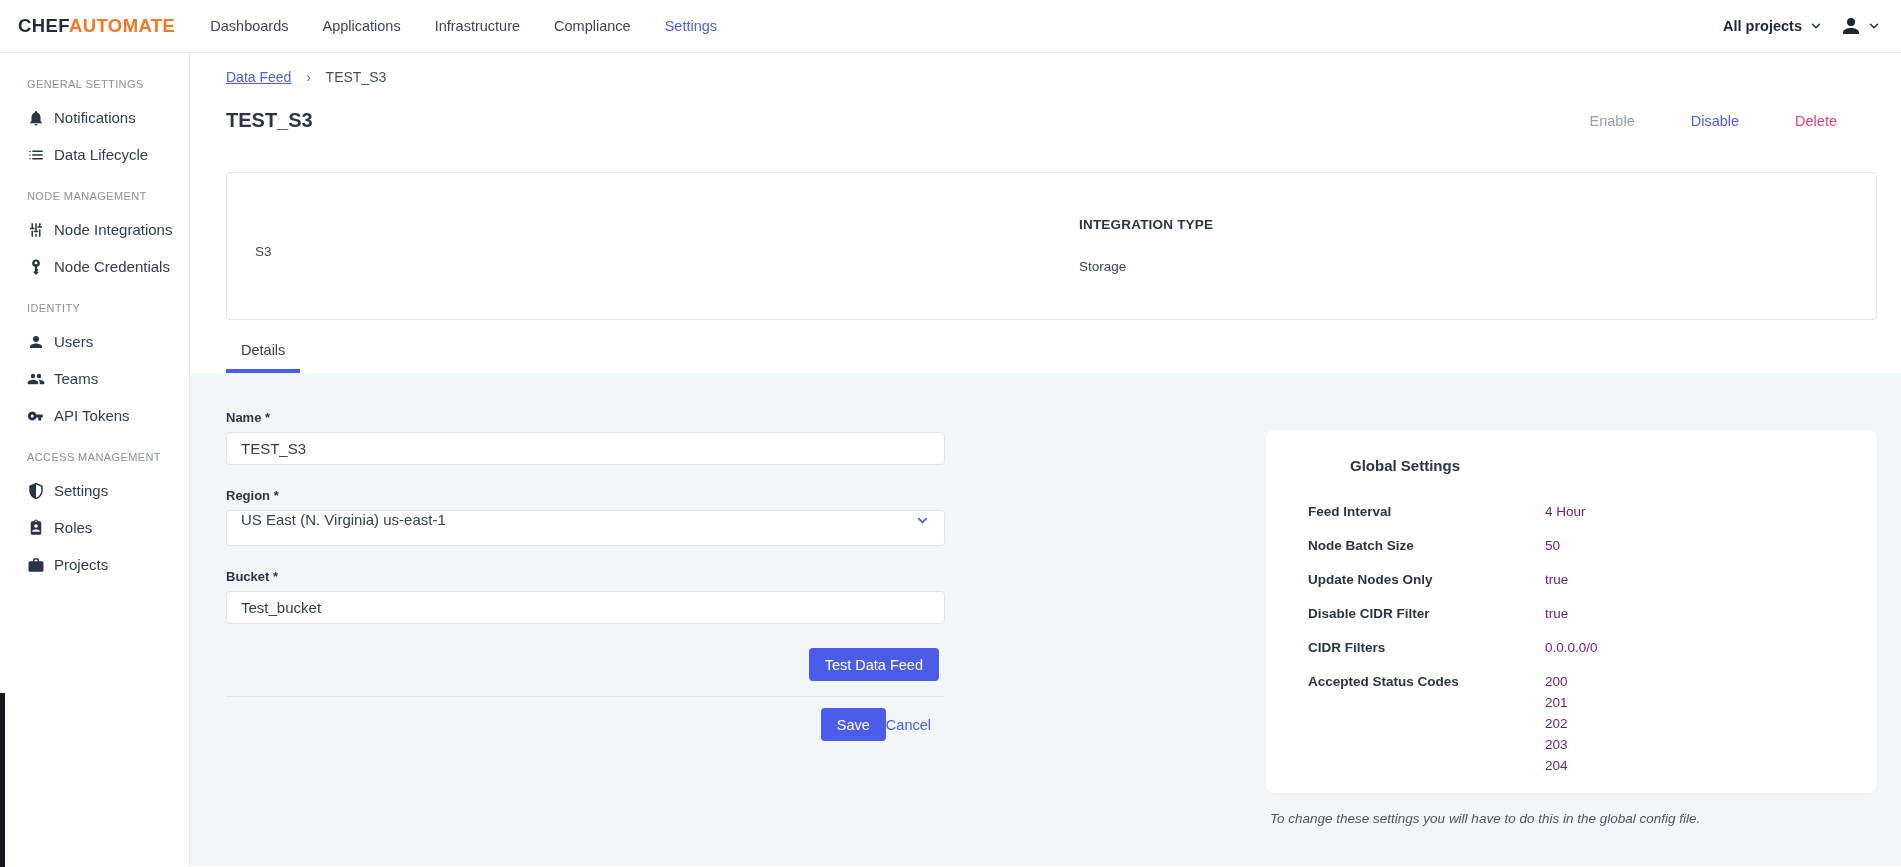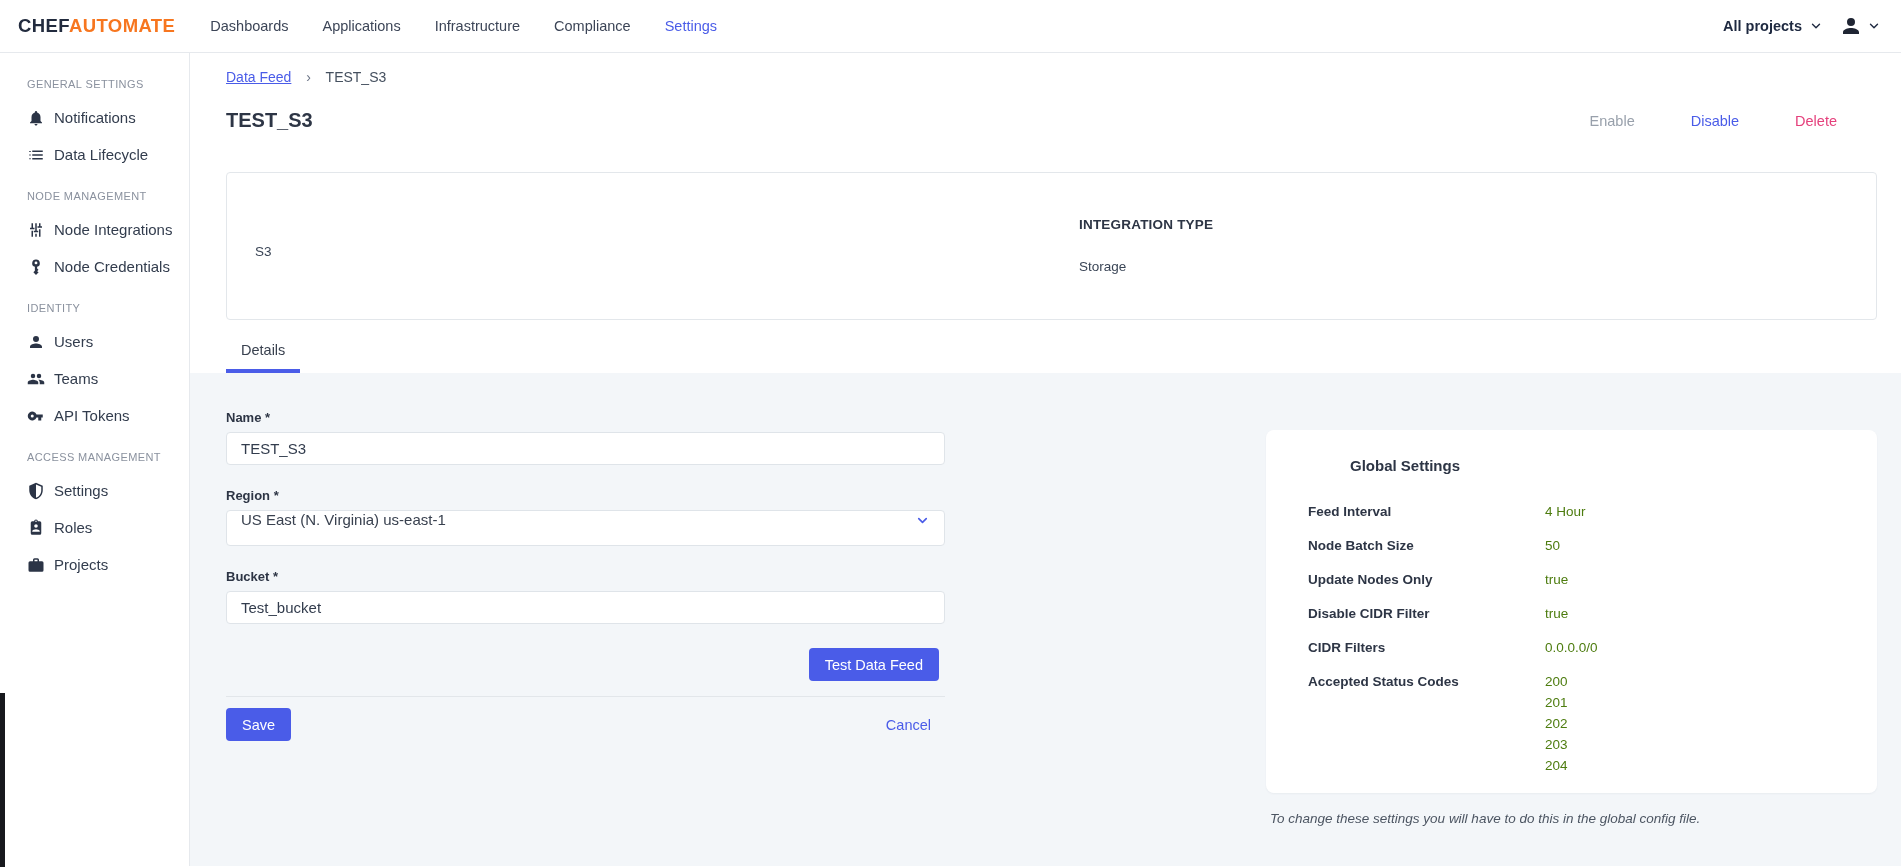--- a/index.html
+++ b/index.html
@@ -60,31 +60,31 @@
   .form-col { width:719px; }
   .field { margin-bottom:23px; }
   .field-label { font-size:13px; font-weight:bold; color:#2d3545; margin-bottom:7px; }
   .text-input { width:100%; height:33px; border:1px solid #dfe4e9; border-radius:4px; background:#fff; font-size:15px; color:#323c4d; padding:0 14px; font-family:inherit; outline:none; }
   .select-box { width:100%; height:36px; border:1px solid #dfe4e9; border-radius:4px; background:#fff; display:flex; align-items:flex-end; justify-content:space-between; padding:17px 14px; cursor:pointer; }
   .select-value { font-size:15px; color:#39414f; }
   .select-chev { width:15px; height:15px; color:#4a5ce8; }
   .test-row { display:flex; justify-content:flex-end; margin-top:24px; padding-right:6px; }
   .btn-primary { background:#4a5ce8; color:#fff; border:none; border-radius:4px; height:33px; padding:0 16px; font-size:14.5px; font-family:inherit; cursor:pointer; }
   .form-divider { border-top:1px solid #e2e6ea; margin-top:15px; width:719px; }
-  .save-row { display:flex; align-items:center; justify-content:space-between; margin-top:11px; padding-right:14px; }
+  .save-row { display:flex; align-items:center; justify-content:flex-end; margin-top:11px; padding-right:14px; }
   .btn-save { min-width:60px; }
   .cancel-link { color:#4a5ce8; font-size:14.5px; background:none; border:none; font-family:inherit; cursor:pointer; }
 
   
   .gs-card { position:absolute; left:1076px; top:57px; width:611px; height:363px; background:#fff; border-radius:8px; padding:27px 42px; box-shadow:0 1px 2px rgba(40,50,70,.05); }
   .gs-title { font-size:15px; font-weight:bold; color:#2d3545;margin-left:42px; }
   .gs-rows { margin-top:27px; }
   .gs-row { display:flex; margin-bottom:13px; font-size:13.5px; line-height:21px; }
   .gs-label { width:237px; font-weight:bold; color:#2d3545; flex-shrink:0; }
-  .gs-value { color:#4d7c0f; }
+  .gs-value { color:#701a75; }
   .gs-footnote { position:absolute; left:1080px; top:438px; font-size:13.5px; font-style:italic; color:#4c5562; }
 
   .left-strip { position:absolute; left:0; top:693px; width:5px; height:174px; background:#17181d; }
 </style>
 </head>
 <body>
 
 <div class="app">
 
   <div class="topnav">

